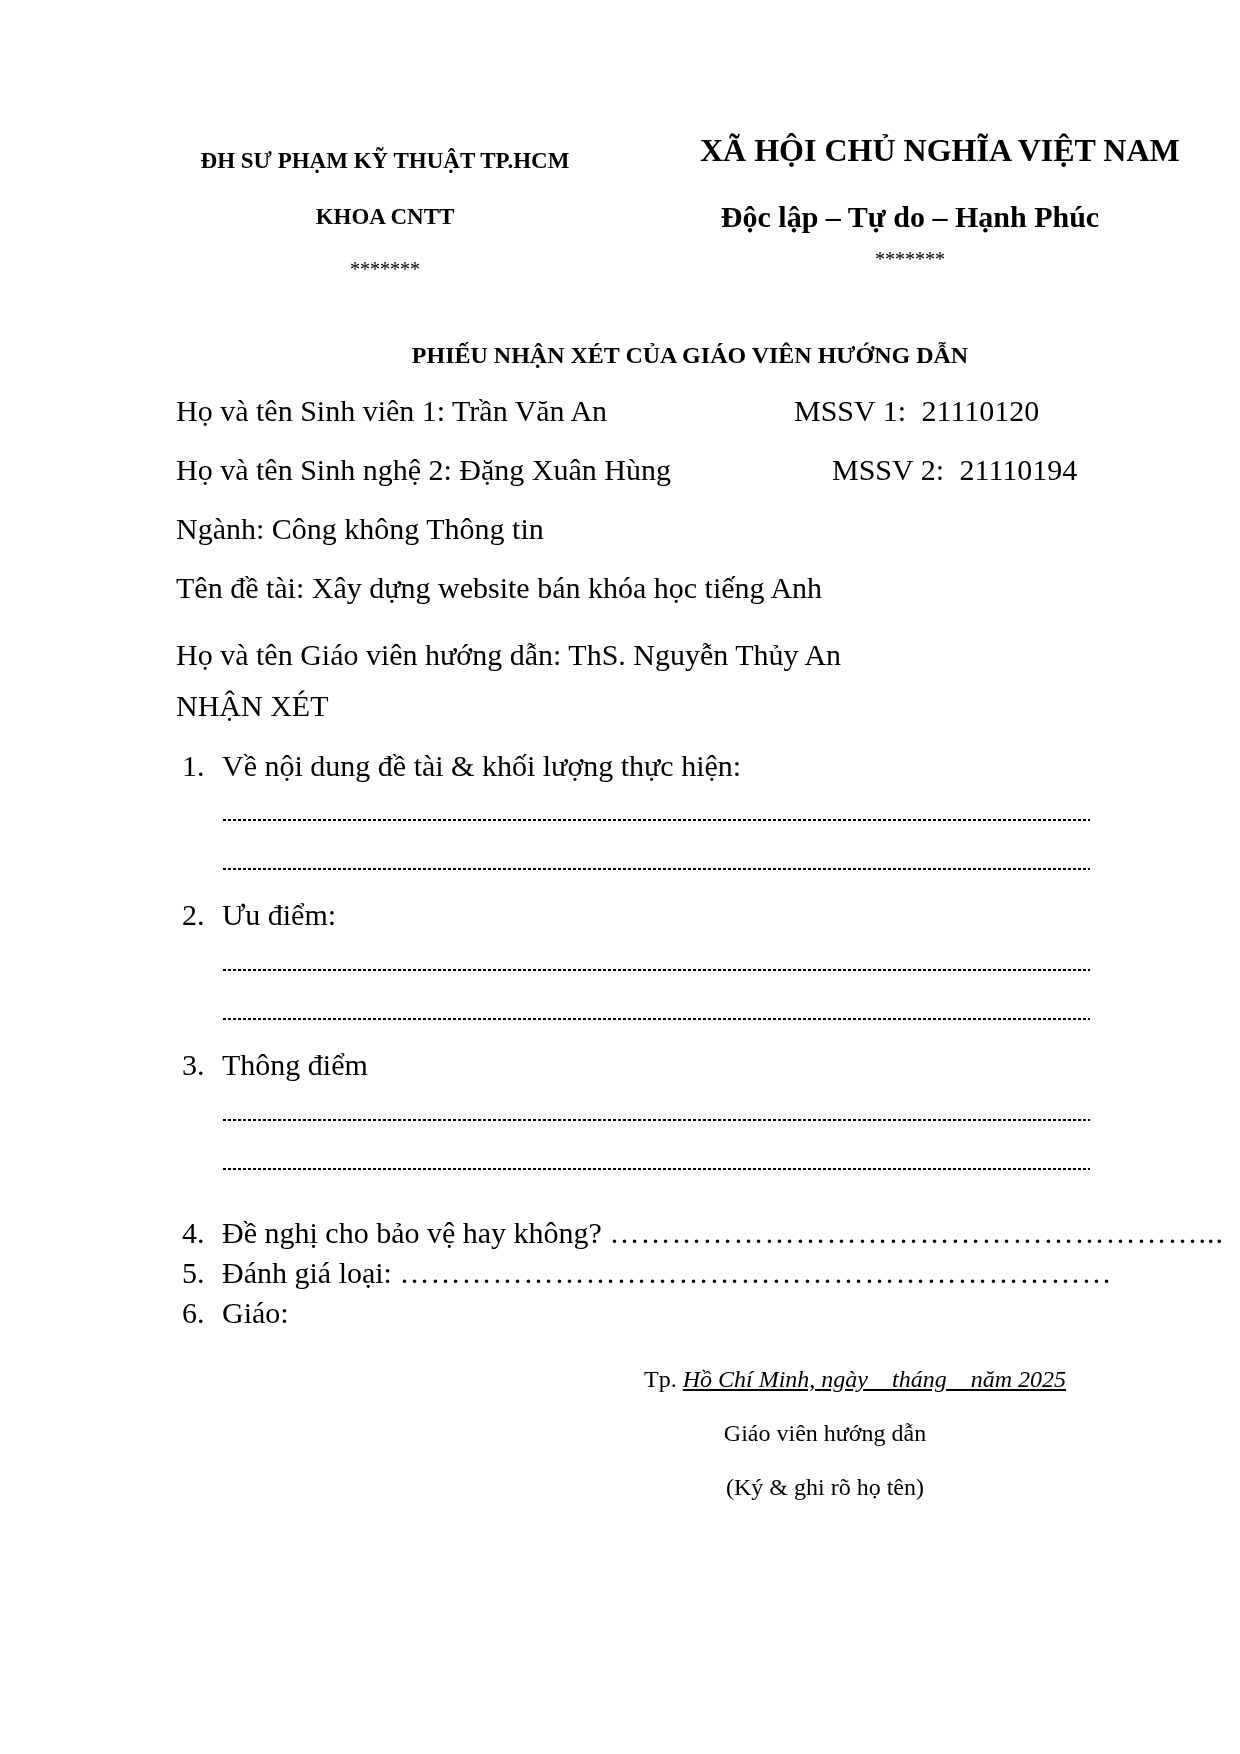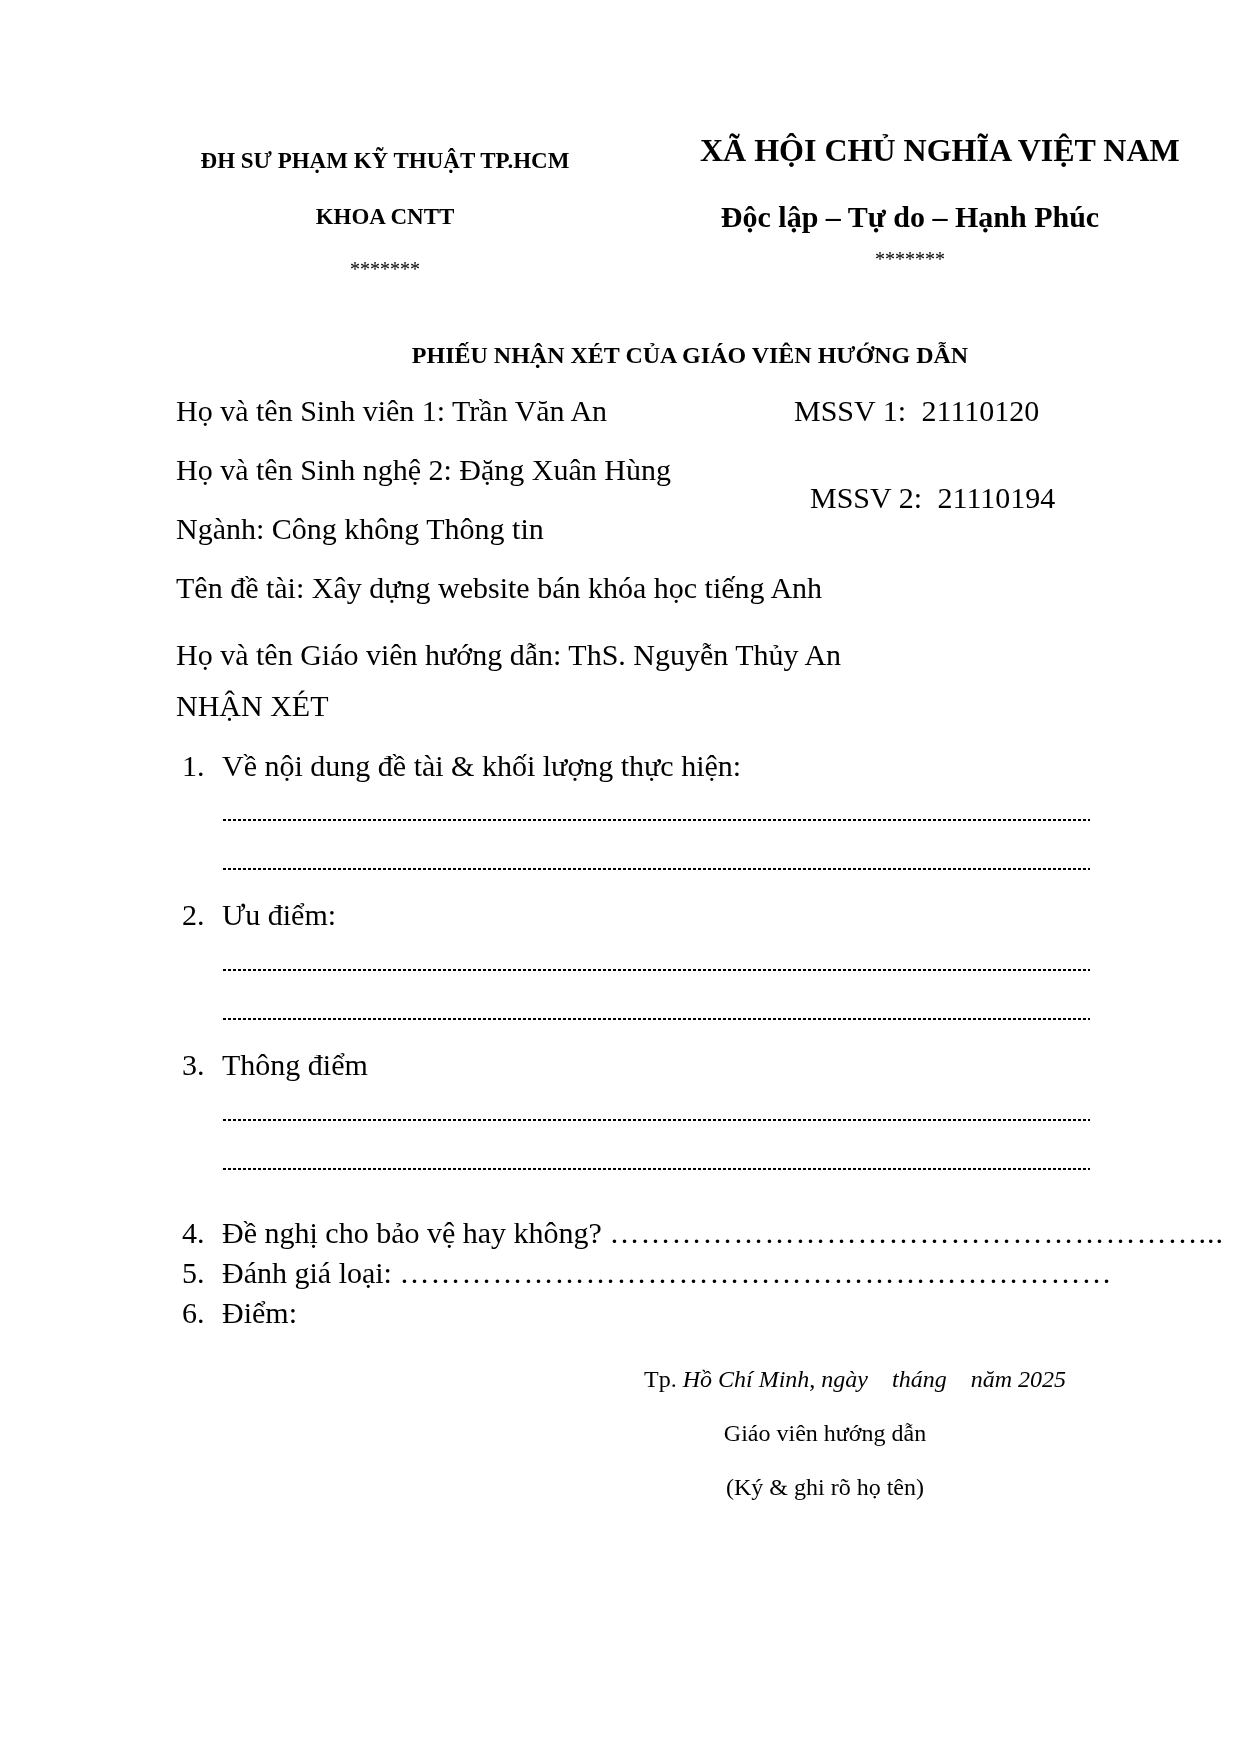--- a/index.html
+++ b/index.html
@@ -31,21 +31,21 @@
 
 <div class="abs title">PHIẾU NHẬN XÉT CỦA GIÁO VIÊN HƯỚNG DẪN</div>
 
 <div class="abs body-text" style="left:176px; top:394px;">Họ và tên Sinh viên 1: Trần Văn An</div>
 <div class="abs body-text" style="left:794px; top:394px;">
   <span>MSSV 1:</span>
   <span style="margin-left:8px;">21110120</span>
 </div>
 
 <div class="abs body-text" style="left:176px; top:453px;">Họ và tên Sinh nghệ 2: Đặng Xuân Hùng</div>
-<div class="abs body-text" style="left:810px; top:453px;margin-top:28px;">
+<div class="abs body-text" style="left:832px; top:453px;">
   <span>MSSV 2:</span>
   <span style="margin-left:8px;">21110194</span>
 </div>
 
 <div class="abs body-text" style="left:176px; top:512px;">Ngành: Công không Thông tin</div>
 <div class="abs body-text" style="left:176px; top:571px;">Tên đề tài: Xây dựng website bán khóa học tiếng Anh</div>
 <div class="abs body-text" style="left:176px; top:630px;margin-top:8px;">Họ và tên Giáo viên hướng dẫn: ThS. Nguyễn Thủy An</div>
 
 <div class="abs body-text" style="left:176px; top:689px;">NHẬN XÉT</div>
 
@@ -71,21 +71,21 @@
   <span class="list-num">4.</span><span>Đề nghị cho bảo vệ hay không?</span>
   <span class="fill">…………………………………………………...</span>
 </div>
 
 <div class="abs body-text" style="left:182px; top:1256px;">
   <span class="list-num">5.</span><span>Đánh giá loại:</span>
   <span class="fill">……………………………………………………………</span>
 </div>
 
 <div class="abs body-text" style="left:182px; top:1296px;">
-  <span class="list-num">6.</span><span>Điểm:</span>
+  <span class="list-num">6.</span><span>Giáo:</span>
 </div>
 
 <div class="abs sig" style="left:620px; width:470px; top:1366px;">
   <span>Tp.</span>
-  <i style="white-space:pre;">Hồ Chí Minh, ngày    tháng    năm 2025</i>
+  <i style="white-space:pre;text-decoration:underline;">Hồ Chí Minh, ngày    tháng    năm 2025</i>
 </div>
 <div class="abs sig" style="left:620px; width:410px; top:1420px;">Giáo viên hướng dẫn</div>
 <div class="abs sig" style="left:620px; width:410px; top:1474px;">(Ký &amp; ghi rõ họ tên)</div>
 
 </body></html>

